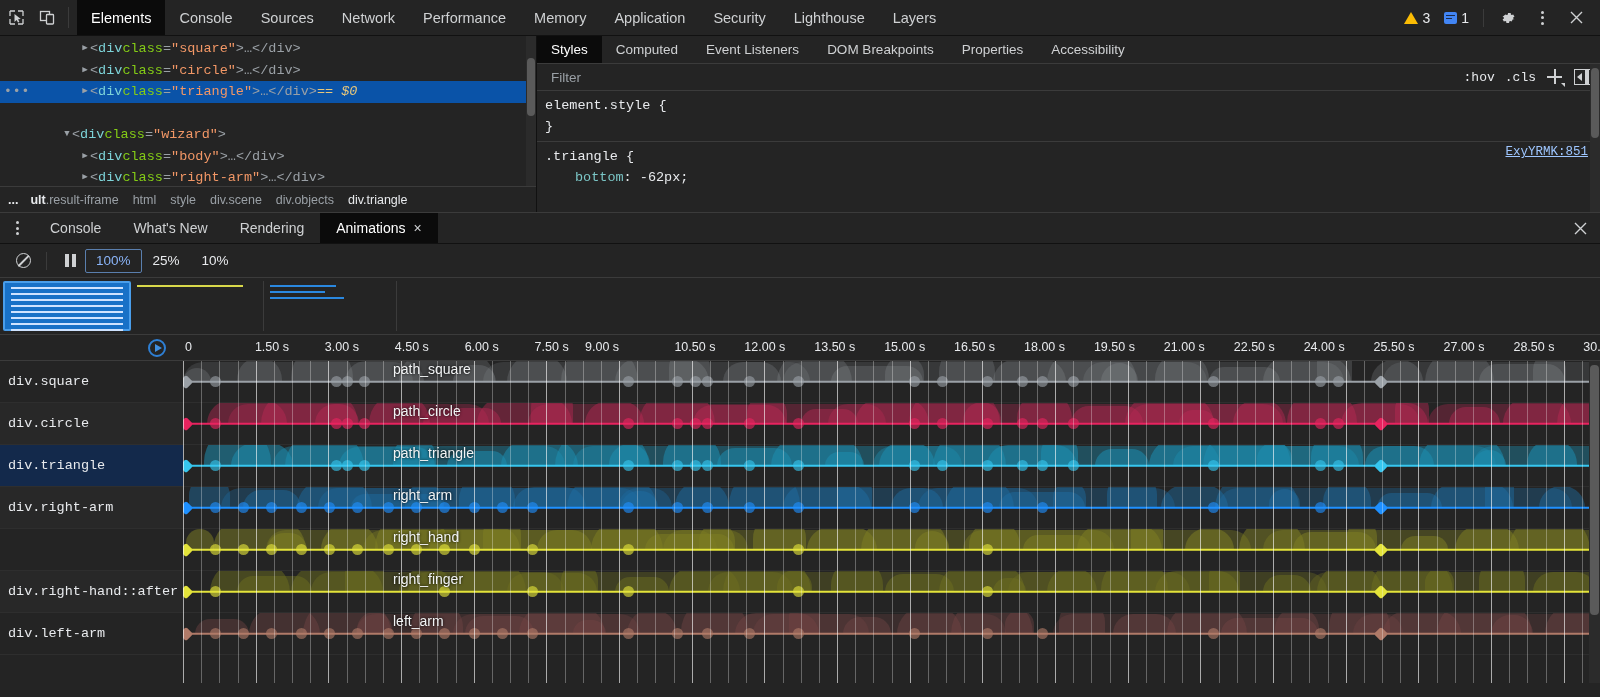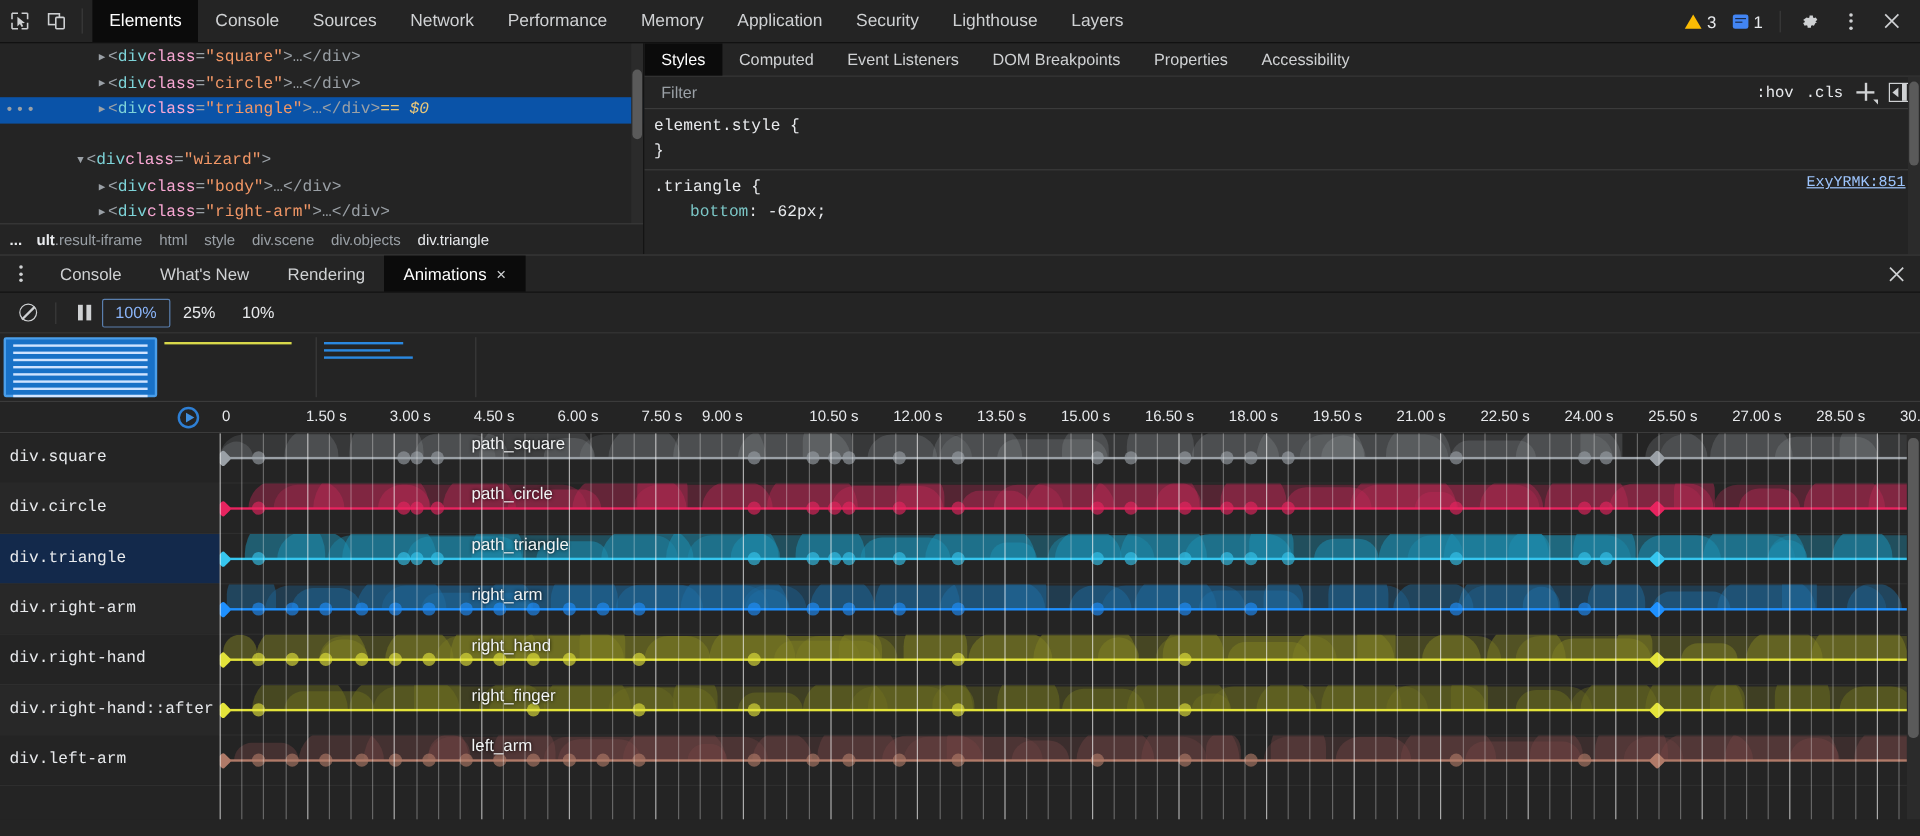--- a/index.html
+++ b/index.html
@@ -61,21 +61,21 @@
   .dom-row.selected { background:#0a53a8; }
   .dom-row .gutter-dots {
     position:absolute; left:4px; color:#9aa0a6; font-size:13px; letter-spacing:1px;
   }
   .dom-indent { display:inline-block; }
   .tw {
     display:inline-block; width:10px; color:#9aa0a6; font-size:9px; text-align:center;
   }
   .tag { color:#9aa0a6; }
   .tagname { color:#7dd3d8; }
-  .attrname { color:#f9a8d4; }
+  .attrname { color:#84cc16; }
   .attrval { color:#f29766; }
   .dollar { color:#e8c77b; font-style:italic; }
   .ellipsis-child { color:#9aa0a6; }
 
   #dom-scrollbar {
     position:absolute; right:0; top:0; width:10px; height:100%; background:#2b2b2b;
   }
   #dom-scrollbar .thumb {
     position:absolute; top:22px; left:1px; width:8px; height:58px;
     background:#5a5a5a; border-radius:4px;
@@ -782,21 +782,20 @@
             <div class="kf" style="background: rgb(30, 144, 255); left: 731.806px; opacity: 0.62;"></div>
             <div class="kf" style="background: rgb(30, 144, 255); left: 804.054px; opacity: 0.62;"></div>
             <div class="kf" style="background: rgb(30, 144, 255); left: 859.988px; opacity: 0.62;"></div>
             <div class="kf" style="background: rgb(30, 144, 255); left: 1030.12px; opacity: 0.62;"></div>
             <div class="kf" style="background: rgb(30, 144, 255); left: 1137.33px; opacity: 0.62;"></div>
             <div class="kf end" style="background: rgb(30, 144, 255); left: 1197.92px;"></div>
             <div class="anim-name">right_arm</div>
           </div>
         </div>
         <div class="anim-row">
-          <div class="row-label">div.right-hand</div>
           <div class="track">
             <div class="track-bg">
               <div style="position:absolute;left:30px;bottom:50%;width:93px;height:32px;background:rgba(128,128,35,0.50);border-radius:46.5px 46.5px 0 0;"></div>
               <div style="position:absolute;left:84px;bottom:50%;width:40px;height:17px;background:rgba(128,128,35,0.50);border-radius:20px 20px 0 0;"></div>
               <div style="position:absolute;left:138px;bottom:50%;width:57px;height:28px;background:rgba(128,128,35,0.50);border-radius:28.5px 28.5px 0 0;"></div>
               <div style="position:absolute;left:192px;bottom:50%;width:74px;height:39px;background:rgba(128,128,35,0.50);border-radius:37px 37px 0 0;"></div>
               <div style="position:absolute;left:246px;bottom:50%;width:91px;height:24px;background:rgba(128,128,35,0.50);border-radius:45.5px 45.5px 0 0;"></div>
               <div style="position:absolute;left:300px;bottom:50%;width:38px;height:35px;background:rgba(128,128,35,0.50);border-radius:19px 19px 0 0;"></div>
               <div style="position:absolute;left:354px;bottom:50%;width:55px;height:20px;background:rgba(128,128,35,0.50);border-radius:27.5px 27.5px 0 0;"></div>
               <div style="position:absolute;left:408px;bottom:50%;width:72px;height:31px;background:rgba(128,128,35,0.50);border-radius:36px 36px 0 0;"></div>

